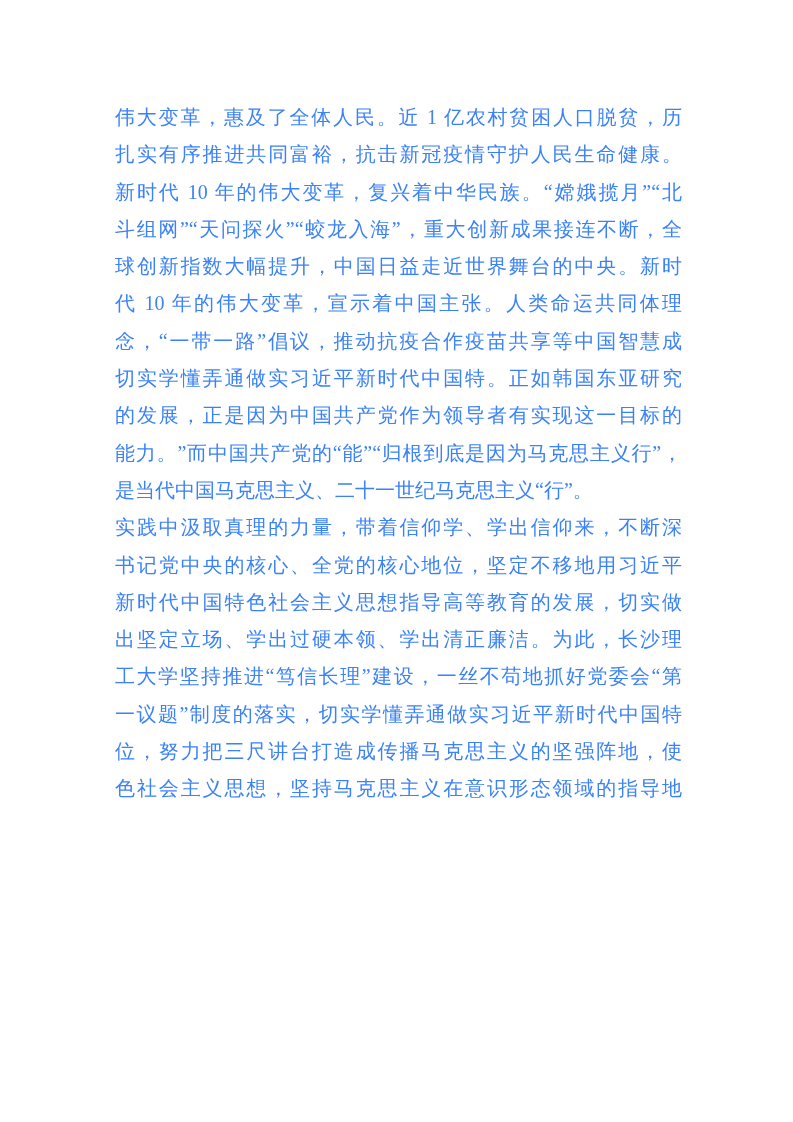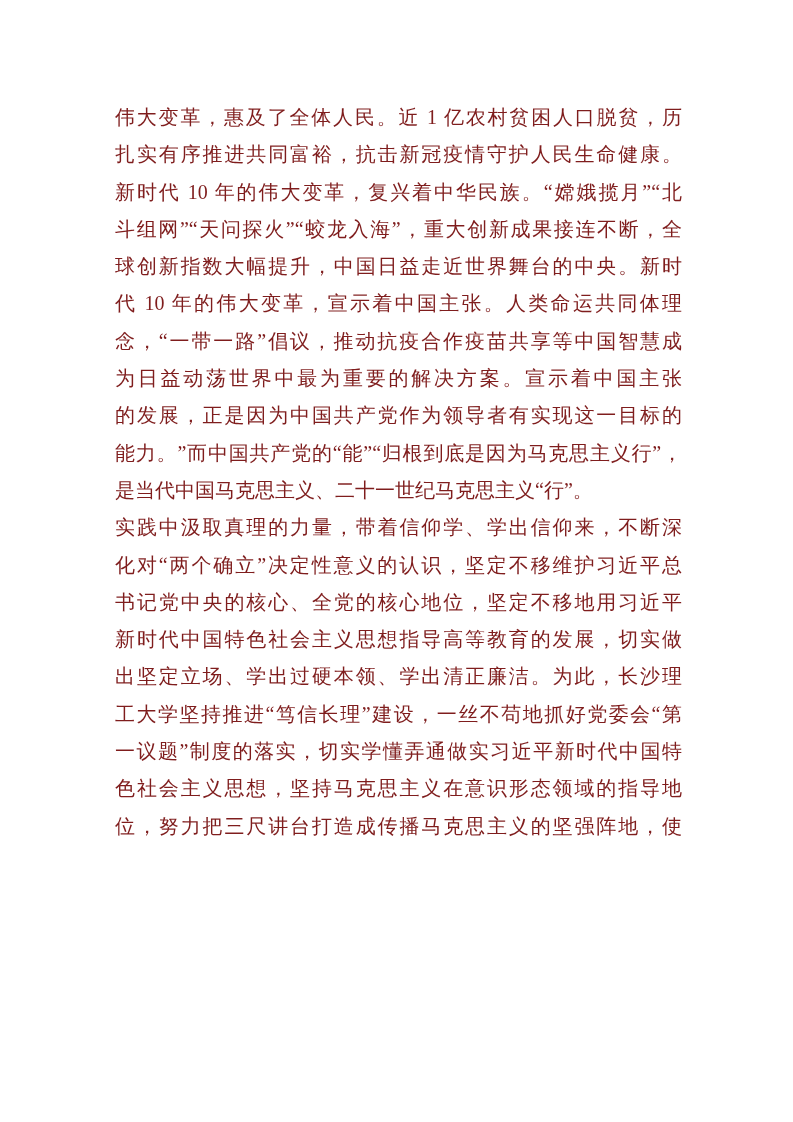--- a/index.html
+++ b/index.html
@@ -14,21 +14,21 @@
     background: #ffffff;
     overflow: hidden;
   }
   .text-block {
     position: absolute;
     left: 115px;
     top: 99px;
     width: 567px;
     font-family: "Liberation Serif", "DejaVu Serif", serif;
     font-size: 20px;
-    color: #7f1d1d;
+    color: #3b82f6;
     font-weight: 400;
   }
   .para {
     margin: 0;
     padding: 0;
   }
   .line {
     height: 37.3px;
     line-height: 37.3px;
     text-align: justify;
@@ -51,32 +51,31 @@
   <div class="text-block">
 
     <div class="para">
       <div class="line">伟大变革，惠及了全体人民。近 1 亿农村贫困人口脱贫，历</div>
       <div class="line">扎实有序推进共同富裕，抗击新冠疫情守护人民生命健康。</div>
       <div class="line">新时代 10 年的伟大变革，复兴着中华民族。“嫦娥揽月”“北</div>
       <div class="line">斗组网”“天问探火”“蛟龙入海”，重大创新成果接连不断，全</div>
       <div class="line">球创新指数大幅提升，中国日益走近世界舞台的中央。新时</div>
       <div class="line">代 10 年的伟大变革，宣示着中国主张。人类命运共同体理</div>
       <div class="line">念，“一带一路”倡议，推动抗疫合作疫苗共享等中国智慧成</div>
-      <div class="line">为日益动荡世界中最为重要的解决方案。宣示着中国主张</div>
+      <div class="line">切实学懂弄通做实习近平新时代中国特。正如韩国东亚研究</div>
       <div class="line">的发展，正是因为中国共产党作为领导者有实现这一目标的</div>
       <div class="line">能力。”而中国共产党的“能”“归根到底是因为马克思主义行”，</div>
       <div class="line para-end">是当代中国马克思主义、二十一世纪马克思主义“行”。</div>
     </div>
 
     <div class="para">
       <div class="line">实践中汲取真理的力量，带着信仰学、学出信仰来，不断深</div>
-      <div class="line">化对“两个确立”决定性意义的认识，坚定不移维护习近平总</div>
       <div class="line">书记党中央的核心、全党的核心地位，坚定不移地用习近平</div>
       <div class="line">新时代中国特色社会主义思想指导高等教育的发展，切实做</div>
       <div class="line">出坚定立场、学出过硬本领、学出清正廉洁。为此，长沙理</div>
       <div class="line">工大学坚持推进“笃信长理”建设，一丝不苟地抓好党委会“第</div>
       <div class="line">一议题”制度的落实，切实学懂弄通做实习近平新时代中国特</div>
+      <div class="line">位，努力把三尺讲台打造成传播马克思主义的坚强阵地，使</div>
       <div class="line">色社会主义思想，坚持马克思主义在意识形态领域的指导地</div>
-      <div class="line">位，努力把三尺讲台打造成传播马克思主义的坚强阵地，使</div>
     </div>
 
   </div>
 </div>
 
 </body></html>

